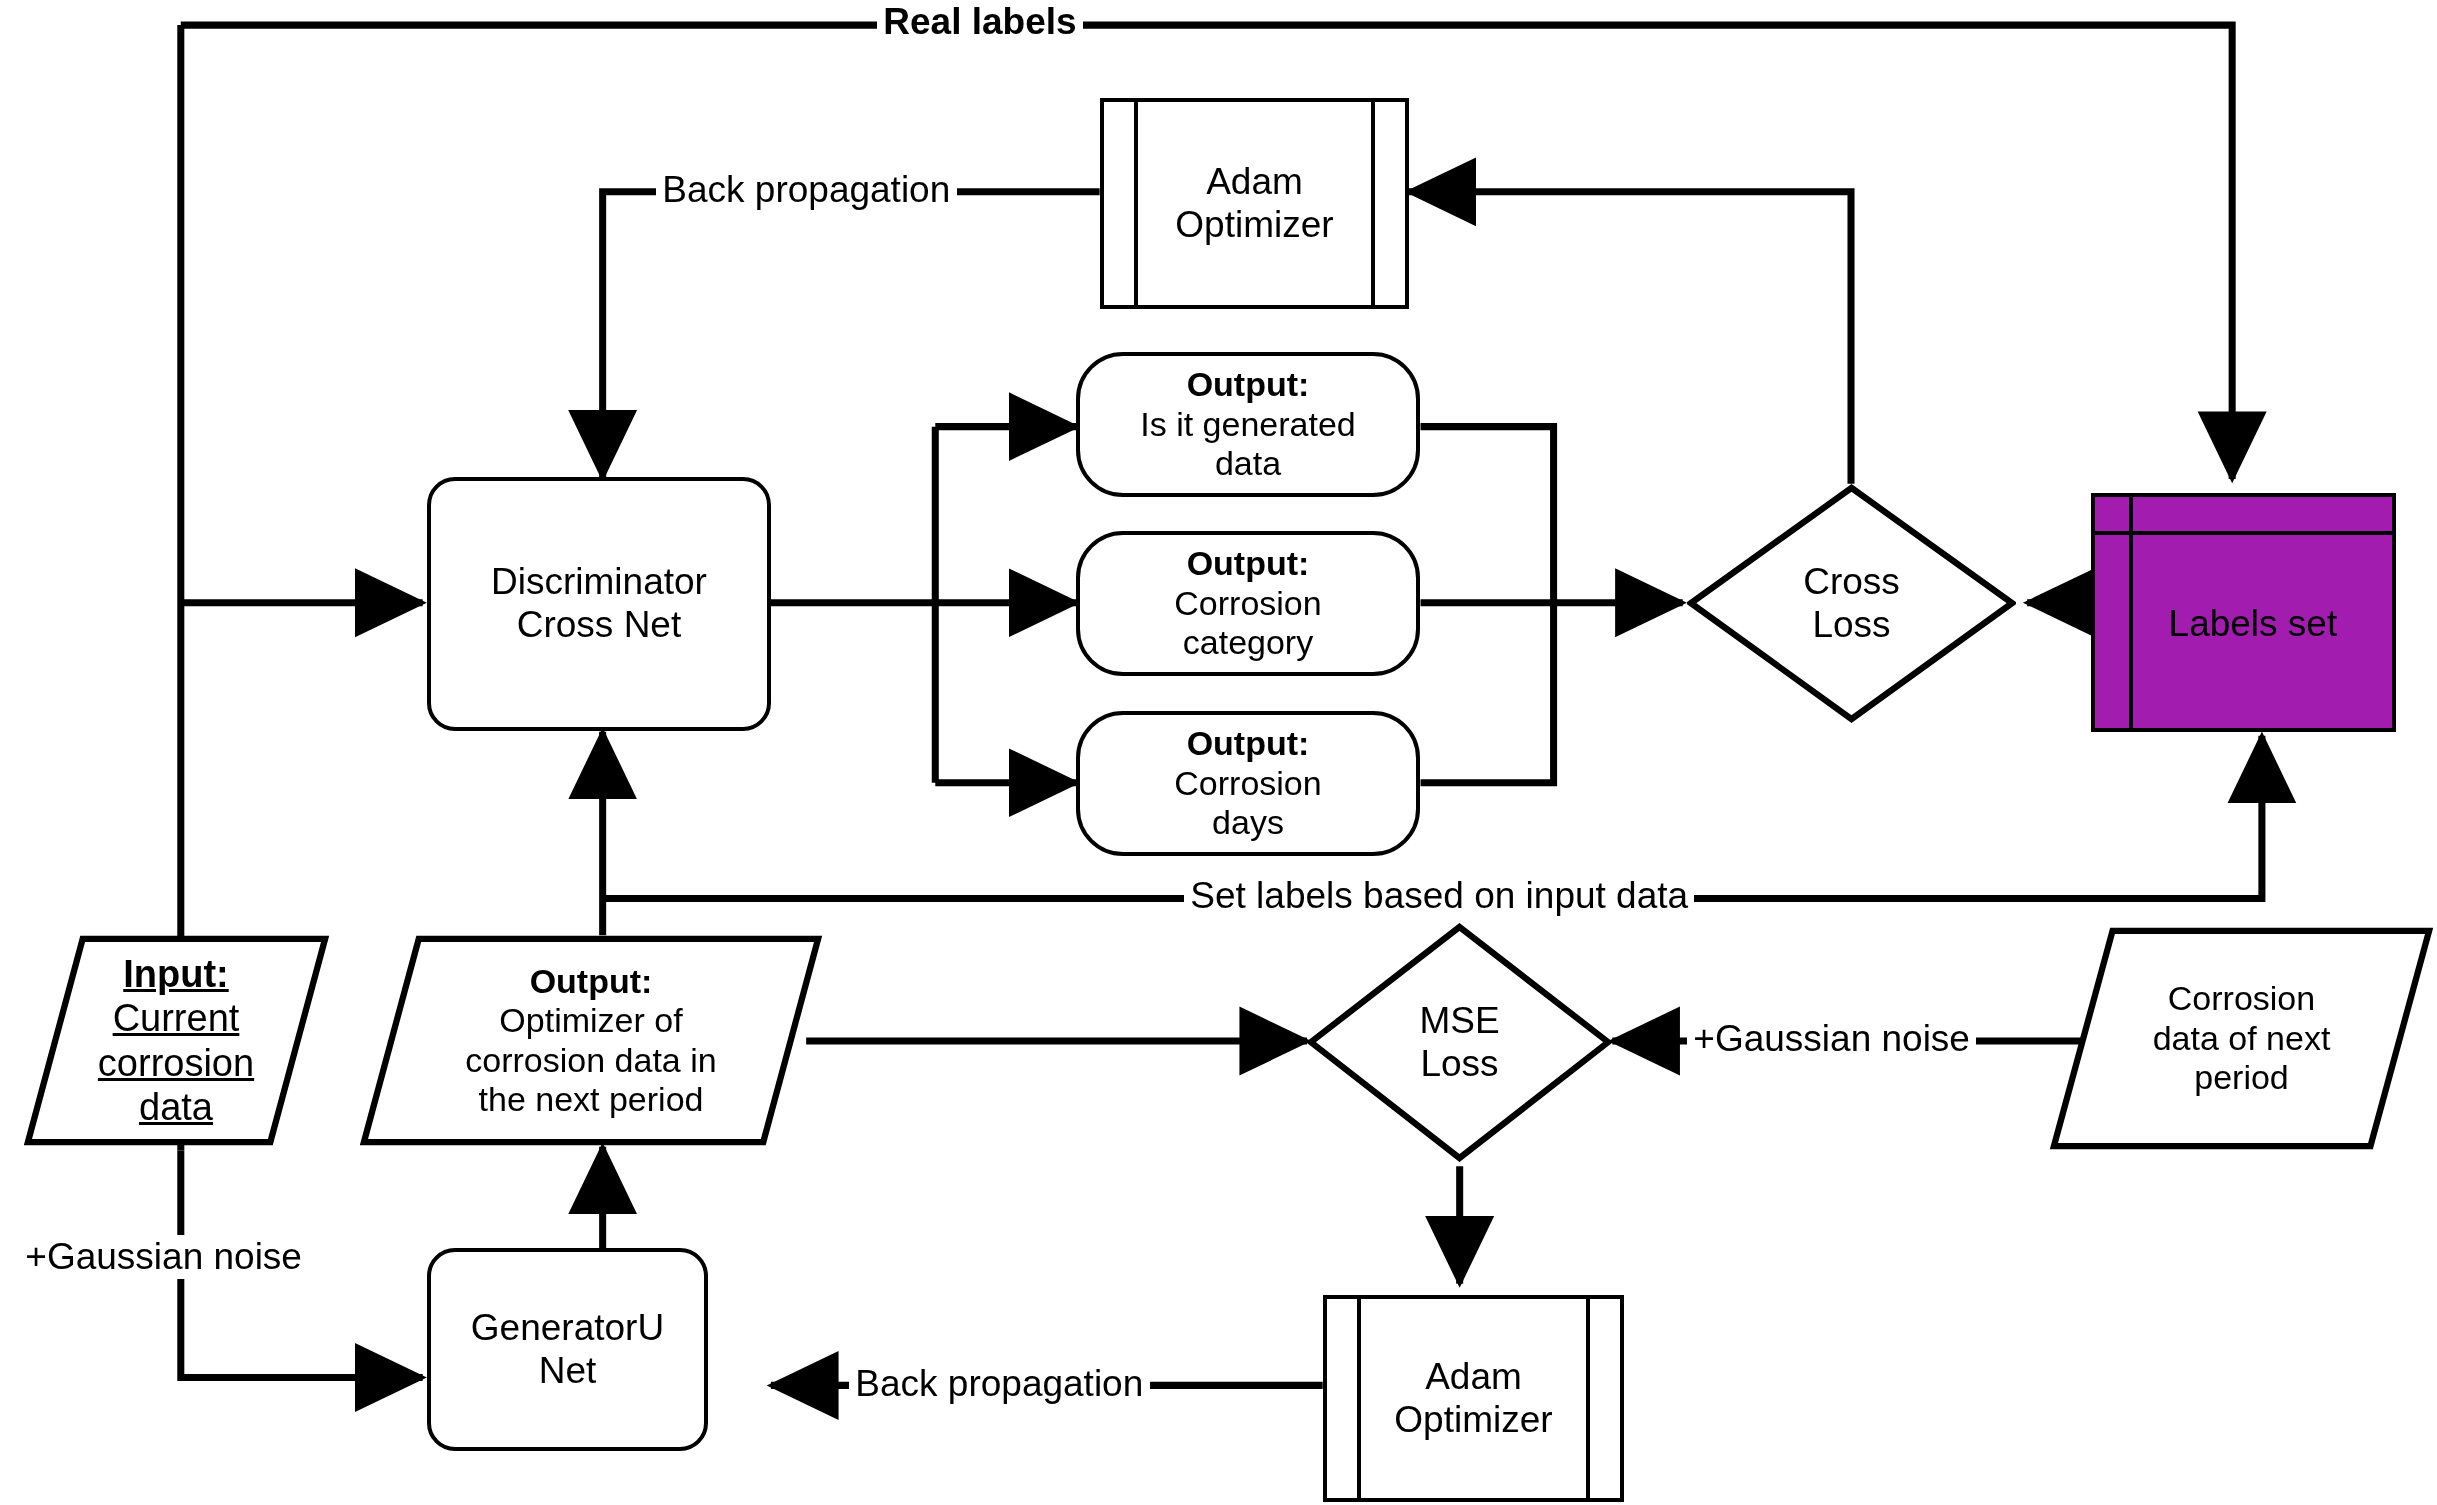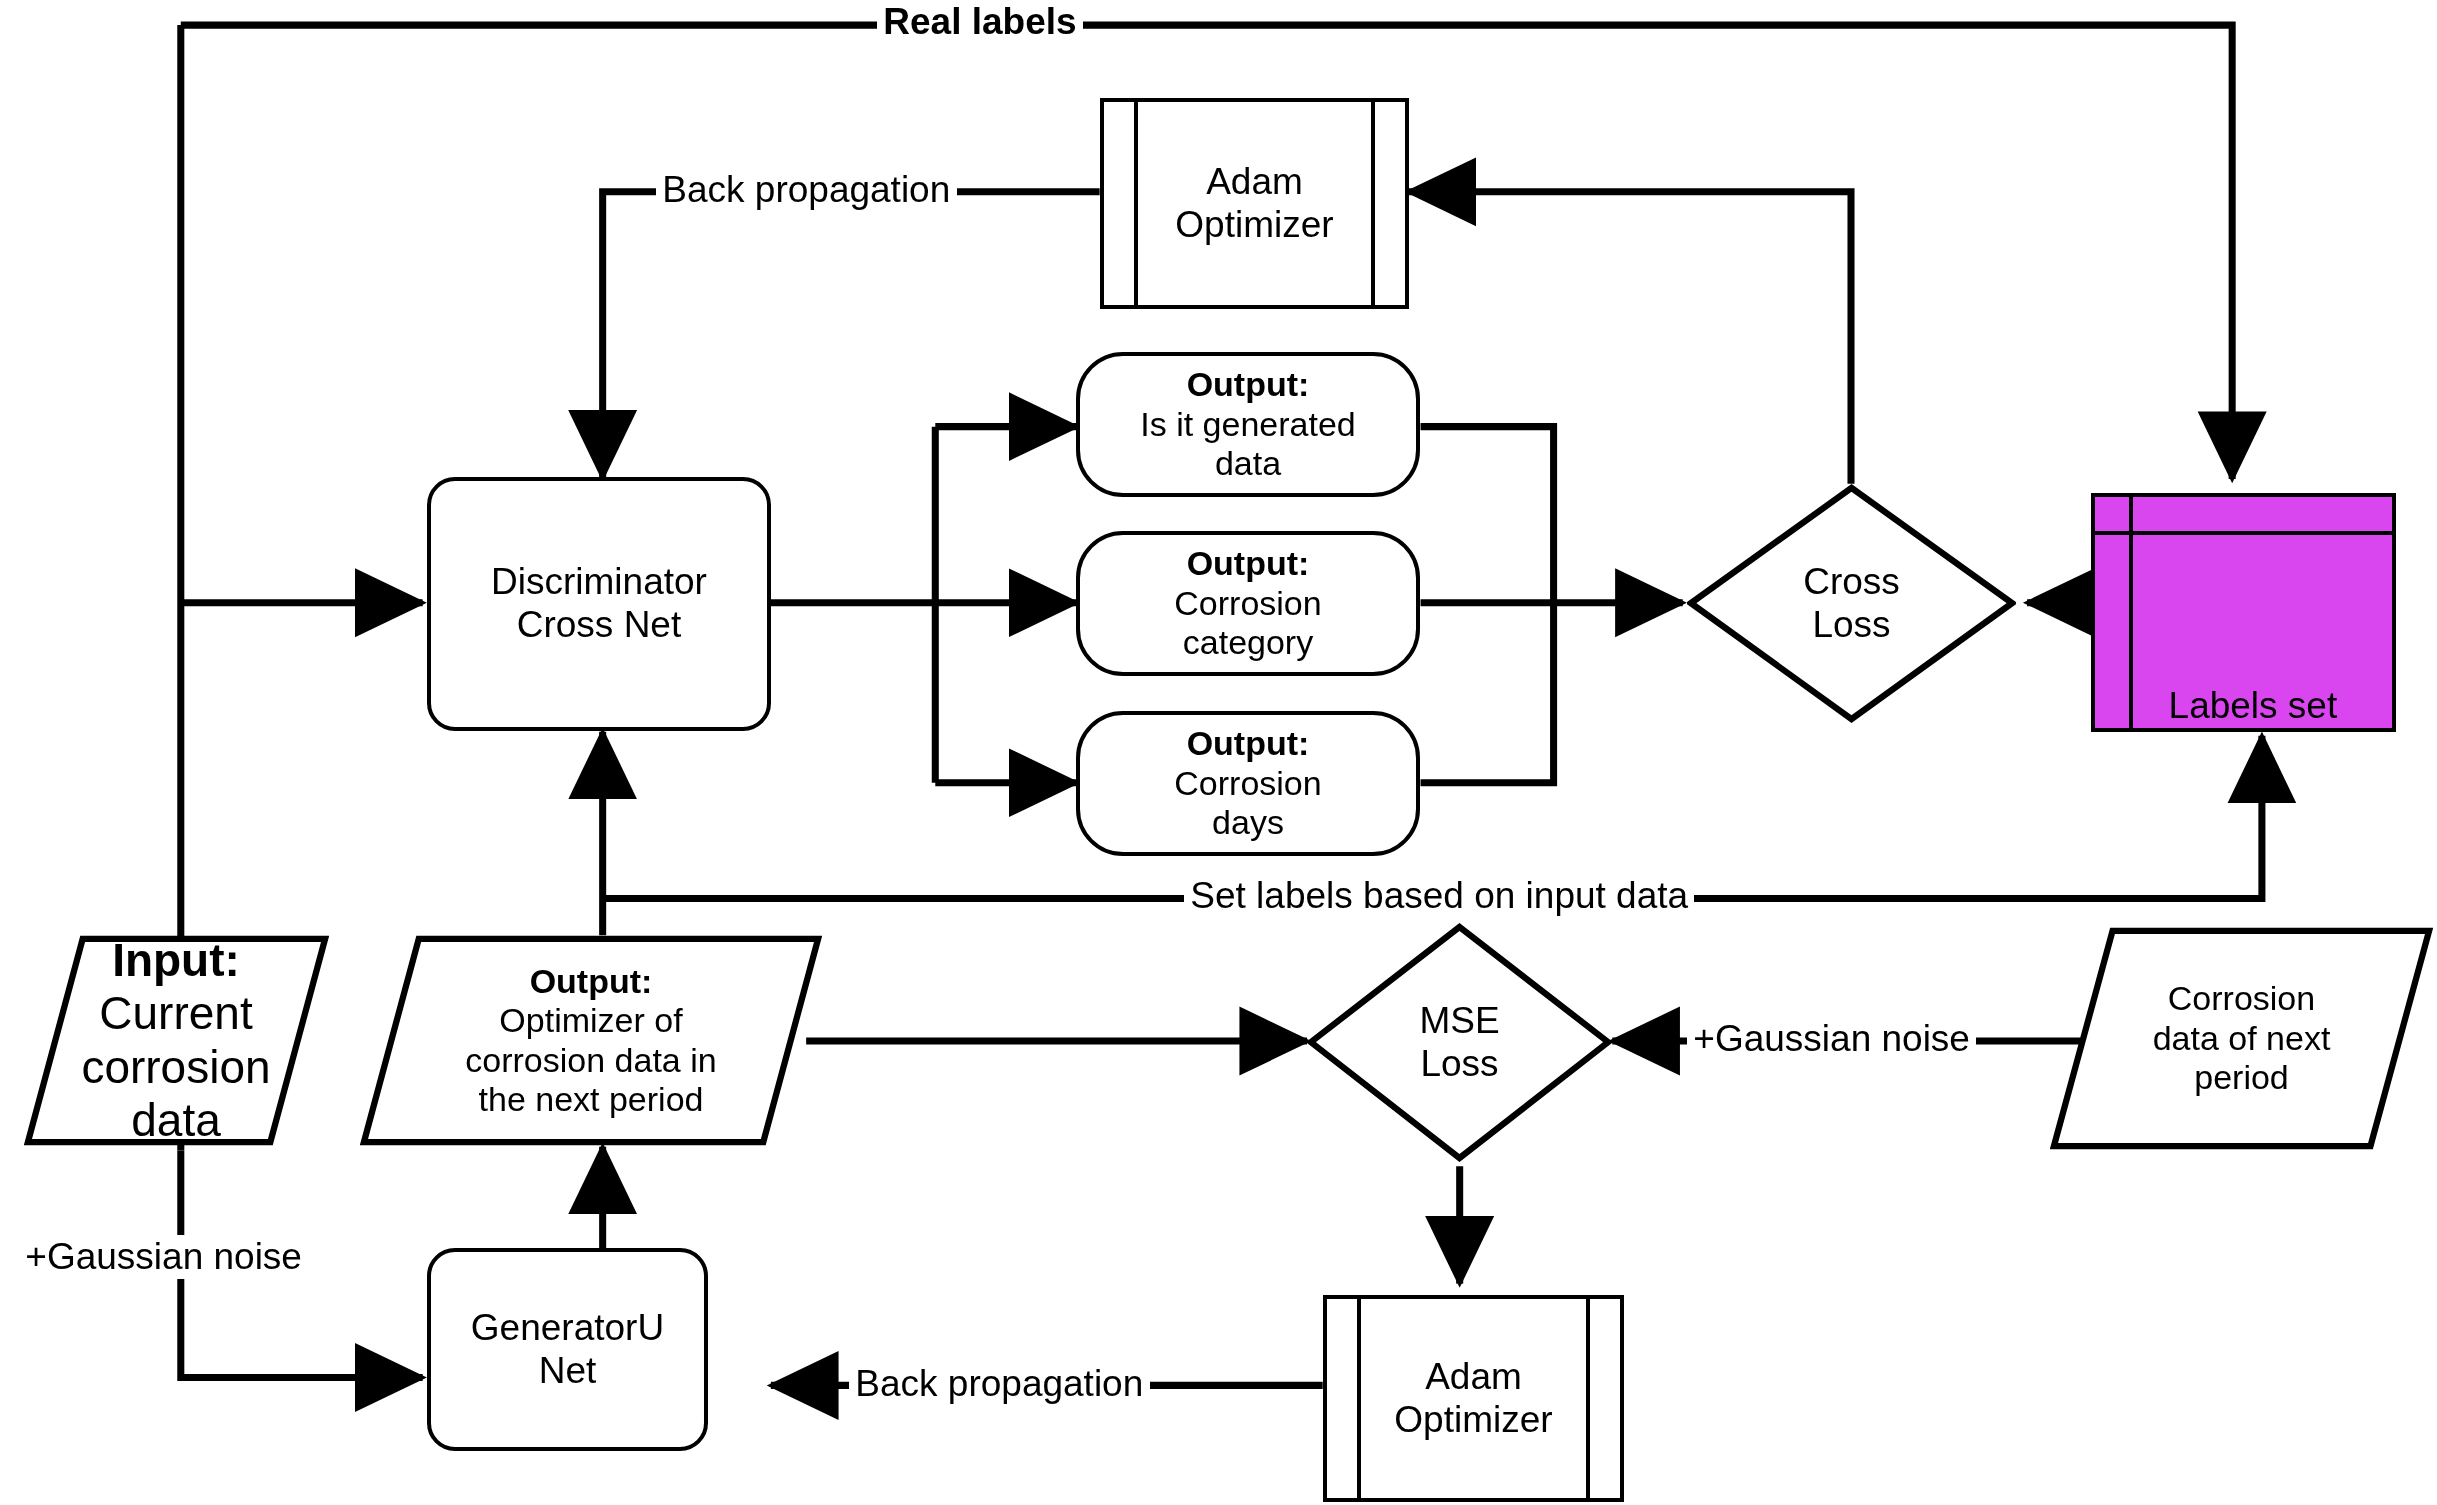--- a/index.html
+++ b/index.html
@@ -12,21 +12,21 @@
   
   .proc{border:4.7px solid #000;border-radius:28px;background:#fff;font-size:37px;}
   
   .pill{border:4.7px solid #000;border-radius:47px;background:#fff;font-size:34px;}
   
   .predef{border:4.7px solid #000;background:#fff;font-size:37px;margin-top:12px;}
   .predef::before,.predef::after{content:"";position:absolute;top:0px;bottom:0px;width:0;border-left:4.7px solid #000;}
   .predef::before{left:30px;}
   .predef::after{right:30px;}
   
-  .store{border:4.7px solid #000;background:#d946ef;font-size:37px;align-items:flex-end;}
+  .store{border:4.7px solid #000;background:#a21caf;font-size:37px;}
   .store::before{content:"";position:absolute;left:34px;top:0px;bottom:0px;border-left:4.7px solid #000;}
   .store::after{content:"";position:absolute;top:34px;left:0px;right:0px;border-top:4.7px solid #000;}
   
   .data{font-size:37px;background:transparent;border:none;}
   .data .shape{position:absolute;left:0;top:0;width:100%;height:100%;z-index:1;}
   
   .diamond{font-size:37px;background:transparent;border:none;}
   .diamond .shape{position:absolute;left:0;top:0;width:100%;height:100%;z-index:1;}
   
   .elabel{position:absolute;background:#fff;font-size:37px;white-space:nowrap;z-index:5;padding:1.6px 6.3px;line-height:1.1;}
@@ -132,21 +132,21 @@
   </div>
 
   <div class="node store" style="left:2091px;top:493px;width:305px;height:239px;">
     <span class="txt" style="padding-left:23.5px;padding-top:23.5px;">Labels set</span>
   </div>
 
   <div class="node data" style="left:23.5px;top:935px;width:305px;height:211px;">
     <svg class="shape" viewBox="0 0 390 270" preserveAspectRatio="none">
       <polygon points="75,5 385,5 315,265 5,265" fill="#fff" stroke="#000" stroke-width="8"></polygon>
     </svg>
-    <span class="txt" style="font-size:46px;">
+    <span class="txt" style="font-size:38px;text-decoration:underline;">
       <span class="bold">Input:</span>
       <span>Current</span><br>
       <span>corrosion</span><br>
       <span>data</span>
     </span>
   </div>
 
   <div class="node data" style="left:360px;top:935px;width:462px;height:211px;">
     <svg class="shape" viewBox="0 0 590 270" preserveAspectRatio="none">
       <polygon points="75,5 585,5 515,265 5,265" fill="#fff" stroke="#000" stroke-width="8"></polygon>

